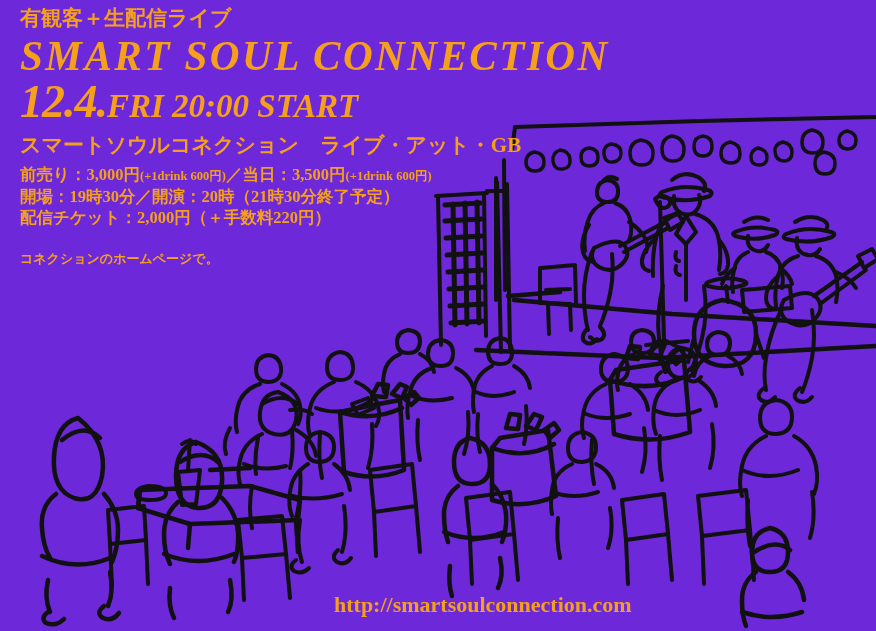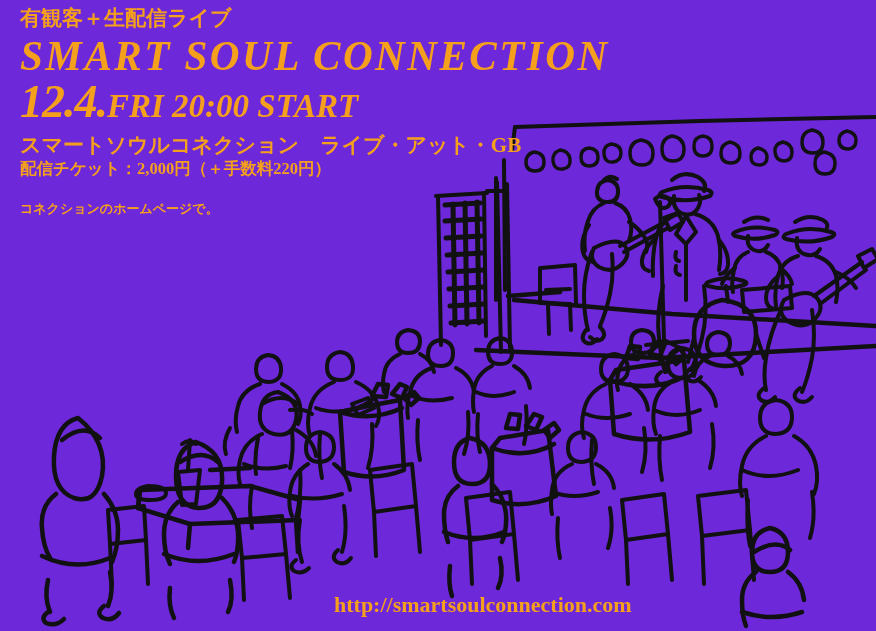--- a/index.html
+++ b/index.html
@@ -68,21 +68,21 @@
     margin: 0 0 8px 2px;
     white-space: nowrap;
   }
   .l-date .big { font-size: 46px; letter-spacing: -1px; }
   .l-date .med { font-size: 33px; letter-spacing: 0px; }
   .l-sub {
     color: #F5A01C;
     font-weight: bold;
     font-size: 21px;
     line-height: 1.18;
-    margin: 0 0 0 2px;
+    margin: 0 0 6px 2px;
     white-space: nowrap;
   }
   .l-sub2 {
     color: #F5A01C;
     font-weight: bold;
     font-size: 21px;
     line-height: 1.18;
     margin: 0 0 7px 2px;
     white-space: nowrap;
   }
@@ -527,21 +527,25 @@
 
     <p class="l-band">SMART SOUL CONNECTION</p>
 
 
     <p class="l-date">
       <span class="big">12.4.</span><span class="med">FRI  20:00 START</span>
     </p>
 
     <p class="l-sub">スマートソウルコネクション　ライブ・アット・GB</p>
 
-
+    <p class="l-info">
+      <span>前売り：3,000円</span><span class="sm">(+1drink 600円)</span><span>／</span><span>当日：3,500円</span><span class="sm">(+1drink 600円)</span>
+    </p>
+
+    <p class="l-info">開場：19時30分／開演：20時（21時30分終了予定）</p>
 
     <p class="l-info">配信チケット：2,000円（＋手数料220円）</p>
 
     <p class="l-note">
       <br>
       <span>コネクションのホームページで。</span>
     </p>
 
   </div>
 

